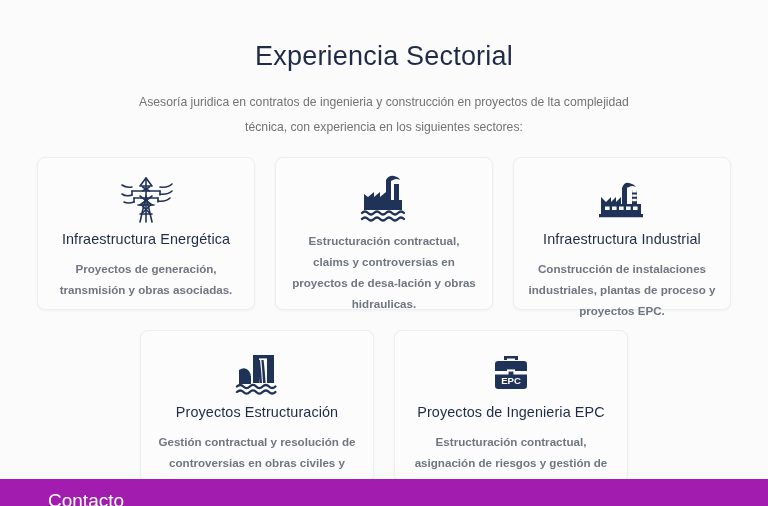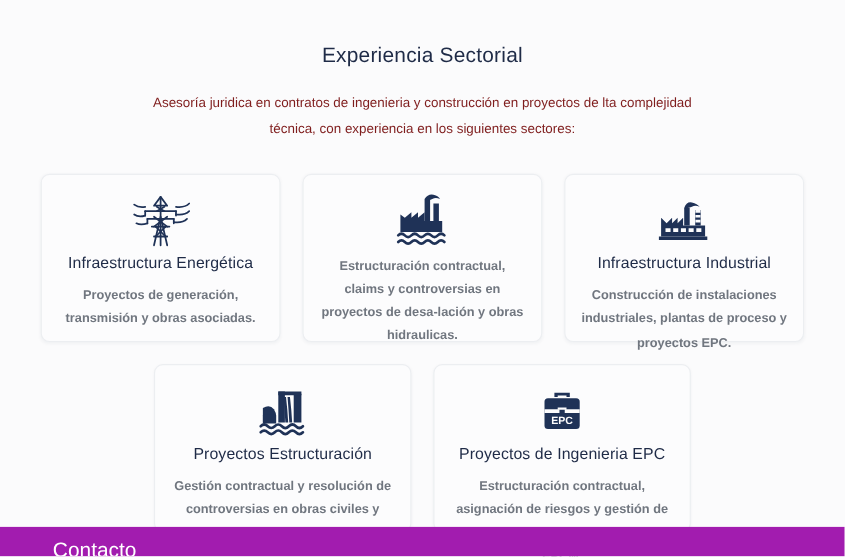--- a/index.html
+++ b/index.html
@@ -26,44 +26,44 @@
     overflow: hidden;
   }
 
   
   .section-head {
     padding-top: 40px;
     text-align: center;
   }
 
   .section-title {
-    font-size: 19px;
+    font-size: 27px;
     font-weight: 400;
     letter-spacing: 0.2px;
     color: #1f2b47;
     line-height: 1.2;
   }
 
   .section-subtitle {
     margin: 18px auto 0;
     width: 530px;
     font-size: 12.2px;
     line-height: 2.0;
-    color: #7f1d1d;
+    color: #737373;
     font-weight: 400;
   }
 
   
   .cards-row {
     display: flex;
     justify-content: center;
     gap: 20px;
   }
 
-  .row-1 { margin-top: 28px; }
+  .row-1 { margin-top: 18px; }
   .row-2 { margin-top: 20px; }
 
   .card {
     width: 218px;
     background: #fcfcfd;
     border: 1px solid #eceef1;
     border-radius: 8px;
     box-shadow: 0 1px 3px rgba(24, 35, 60, 0.045);
     padding: 16px 14px 18px;
     text-align: center;

